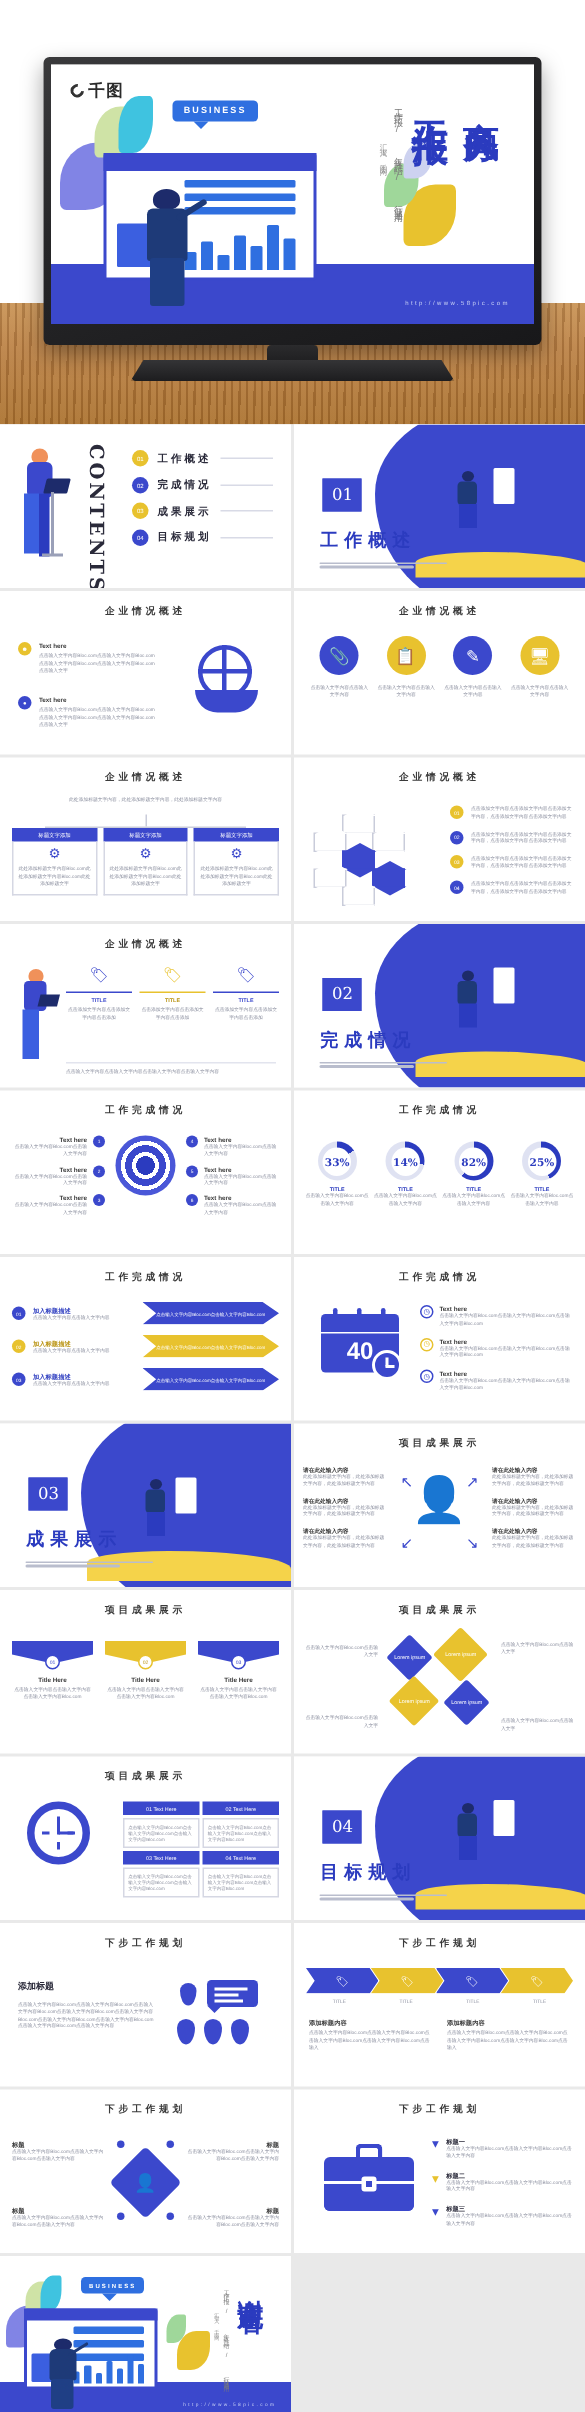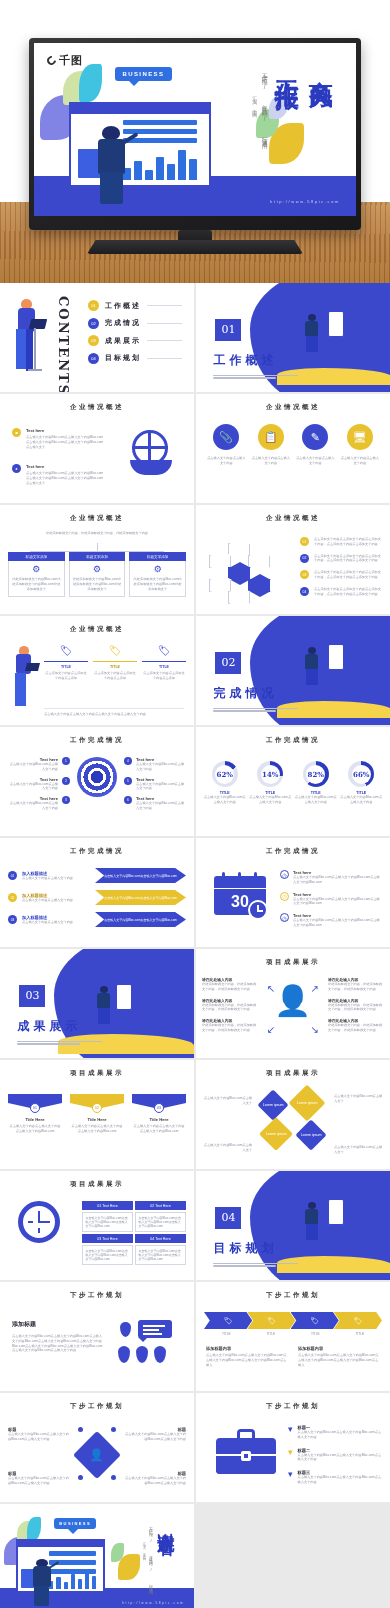--- a/index.html
+++ b/index.html
@@ -528,21 +528,21 @@
         </div>
       </div>
     </div>
 
     <div class="slide">
       <div class="s-title">工作完成情况</div>
       <div style="position:absolute;left:6px;right:6px;top:34px;display:flex;justify-content:space-around;">
         <div style="width:42px;text-align:center;">
           <div class="donut" style="margin:0 auto;background:conic-gradient(#2b3bbf 0 16%, #dfe2f2 16% 100%);">
             <div class="hole">
-                <span class="pct">62%</span>
+                <span class="pct">33%</span>
               </div>
           </div>
           <div style="font-size:3.6px;color:#2b3bbf;margin-top:4px;font-weight:700;">TITLE</div>
           <div class="mini">点击输入文字内容Bloc.com点击输入文字内容</div>
         </div>
         <div style="width:42px;text-align:center;">
           <div class="donut" style="margin:0 auto;background:conic-gradient(#2b3bbf 0 28%, #dfe2f2 28% 100%);">
             <div class="hole">
                 <span class="pct">14%</span>
               </div>
@@ -555,21 +555,21 @@
             <div class="hole">
                 <span class="pct">82%</span>
               </div>
           </div>
           <div style="font-size:3.6px;color:#2b3bbf;margin-top:4px;font-weight:700;">TITLE</div>
           <div class="mini">点击输入文字内容Bloc.com点击输入文字内容</div>
         </div>
         <div style="width:42px;text-align:center;">
           <div class="donut" style="margin:0 auto;background:conic-gradient(#2b3bbf 0 43%, #dfe2f2 43% 100%);">
             <div class="hole">
-                <span class="pct">66%</span>
+                <span class="pct">25%</span>
               </div>
           </div>
           <div style="font-size:3.6px;color:#2b3bbf;margin-top:4px;font-weight:700;">TITLE</div>
           <div class="mini">点击输入文字内容Bloc.com点击输入文字内容</div>
         </div>
       </div>
     </div>
 
     <div class="slide">
       <div class="s-title">工作完成情况</div>
@@ -602,21 +602,21 @@
     </div>
 
     <div class="slide">
       <div class="s-title">工作完成情况</div>
       <div style="position:absolute;left:16px;top:34px;width:58px;height:50px;">
         <div style="position:absolute;left:10px;top:0;width:3px;height:7px;background:#3b48cc;border-radius:2px;"></div>
         <div style="position:absolute;left:26px;top:0;width:3px;height:7px;background:#3b48cc;border-radius:2px;"></div>
         <div style="position:absolute;left:42px;top:0;width:3px;height:7px;background:#3b48cc;border-radius:2px;"></div>
         <div style="position:absolute;left:2px;top:4px;width:52px;height:12px;background:#3b48cc;border-radius:3px 3px 0 0;"></div>
         <div style="position:absolute;left:2px;top:17px;width:52px;height:26px;background:#3b48cc;border-radius:0 0 3px 3px;
-          display:flex;align-items:center;justify-content:center;color:#fff;font-size:16px;font-weight:700;">30</div>
+          display:flex;align-items:center;justify-content:center;color:#fff;font-size:16px;font-weight:700;">40</div>
         <div style="position:absolute;left:36px;top:28px;width:20px;height:20px;border-radius:50%;background:#3b48cc;border:2.5px solid #fff;"></div>
         <div style="position:absolute;left:45px;top:33px;width:1.6px;height:6px;background:#fff;"></div>
         <div style="position:absolute;left:45px;top:38px;width:6px;height:1.6px;background:#fff;"></div>
       </div>
       <div style="position:absolute;left:84px;right:8px;top:32px;">
         <div style="display:flex;gap:4px;margin-bottom:7px;">
           <span class="circ" style="width:9px;height:9px;flex:none;border:1px solid #3b48cc;color:#3b48cc;font-size:5px;">◷</span>
           <div>
               <div class="mini-t">Text here</div>
           <div class="mini">点击输入文字内容Bloc.com点击输入文字内容Bloc.com点击输入文字内容Bloc.com</div>

